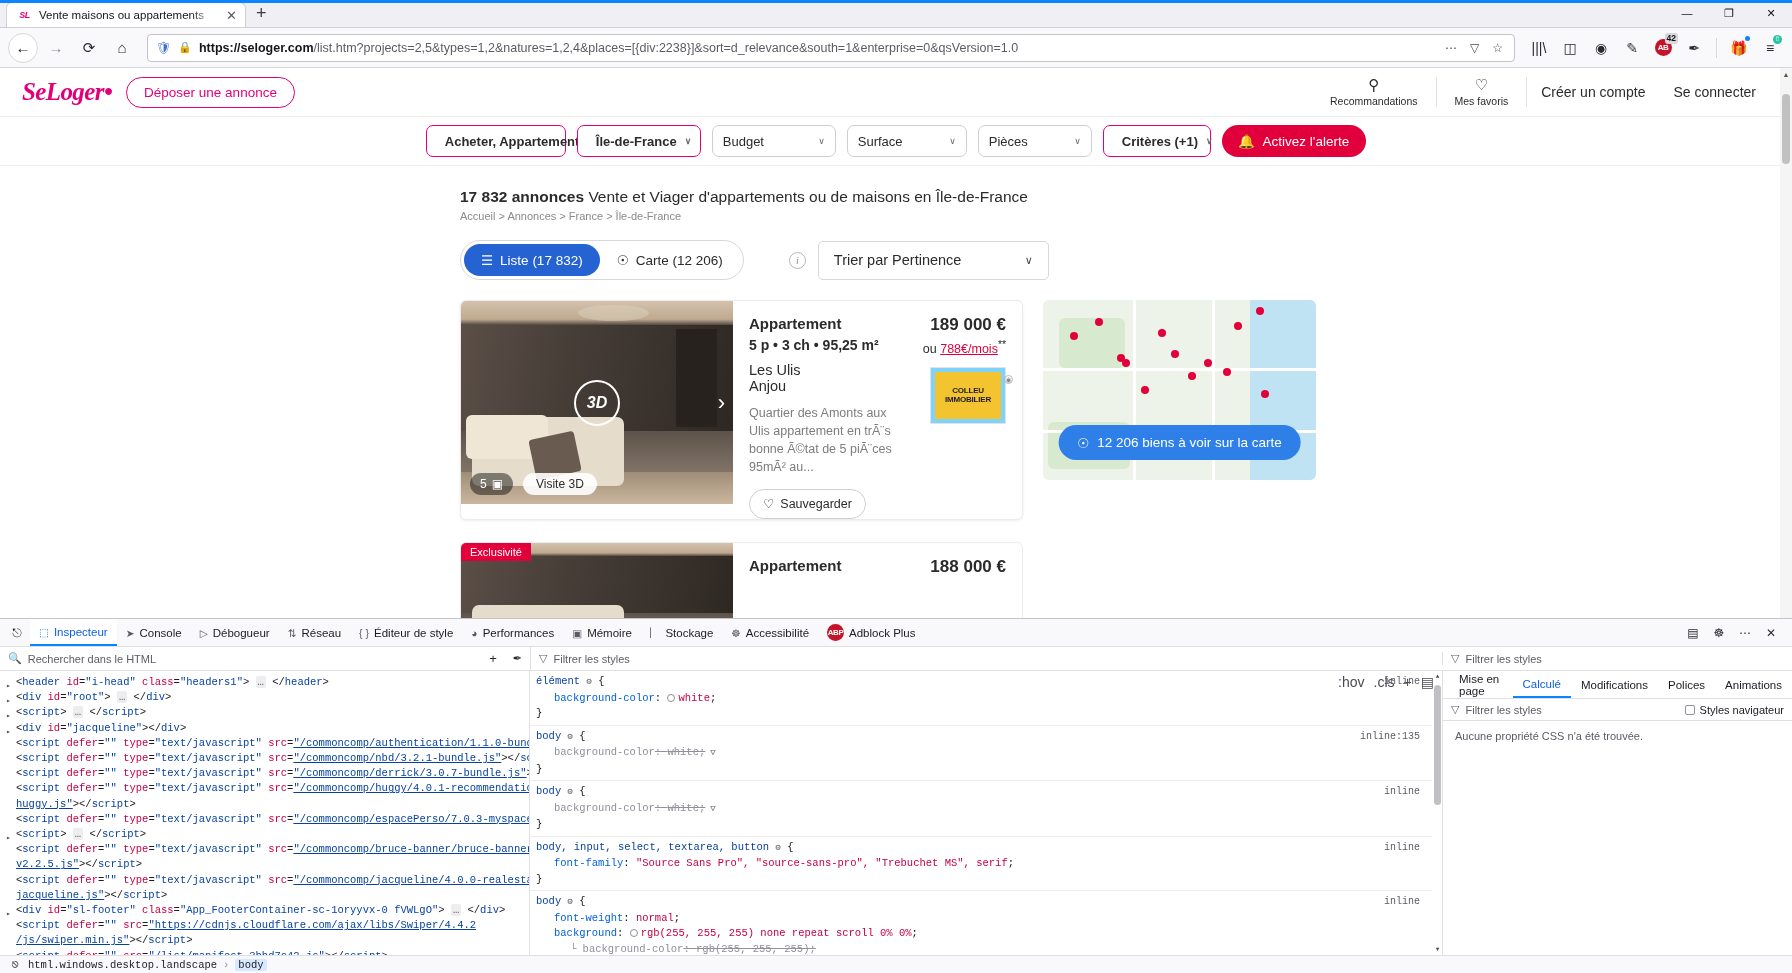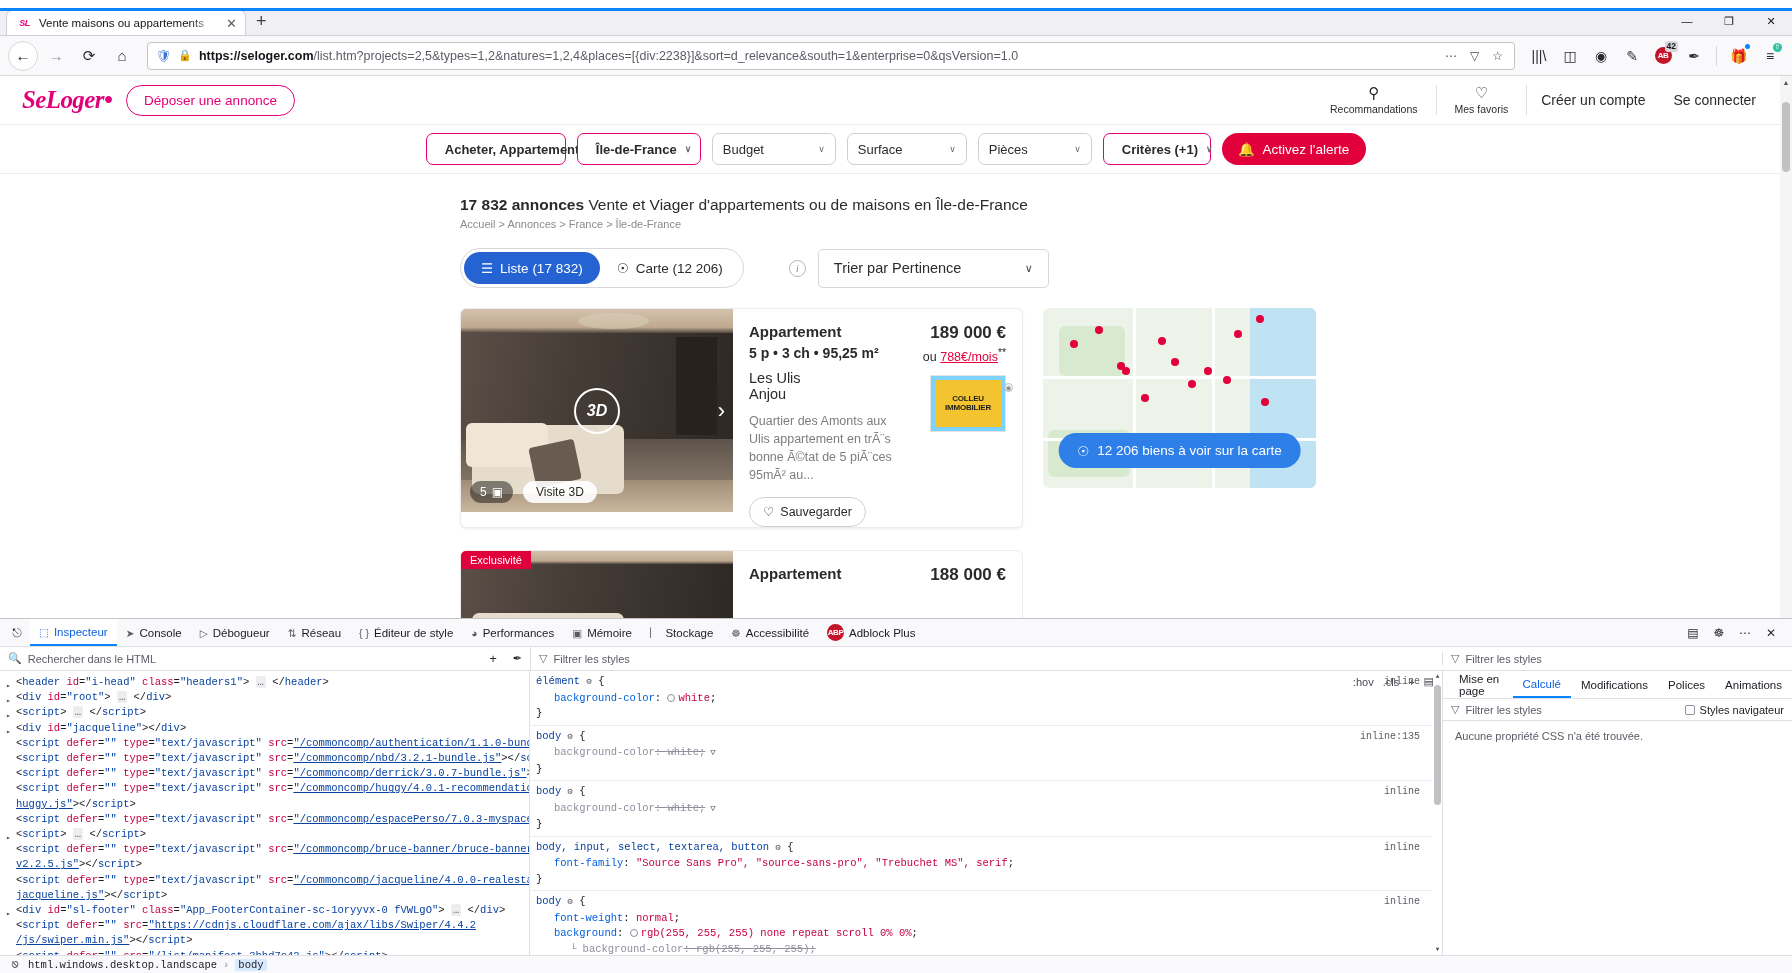--- a/index.html
+++ b/index.html
@@ -5,21 +5,21 @@
   * { box-sizing: border-box; }
   html, body { margin:0; padding:0; }
   body {
     width:1792px; height:973px; overflow:hidden;
     font-family:"Liberation Sans", sans-serif;
     background:#fff; font-size:13px; color:#15141a;
   }
   .app { width:1792px; height:973px; position:relative; display:flex; flex-direction:column; }
 
   
-  .tabstrip { height:28px; background:#f0f0f4; display:flex; align-items:flex-end; border-bottom:1px solid #cfcfd8; position:relative;margin-top:8px;}
+  .tabstrip { height:28px; background:#f0f0f4; display:flex; align-items:flex-end; border-bottom:1px solid #cfcfd8; position:relative;}
   .tabstrip:before{content:"";position:absolute;left:0;top:0;right:0;height:3px;background:#0a84ff;}
   .tab {
     height:25px; background:#fff; border-radius:6px 6px 0 0;
     display:flex; align-items:center; gap:7px; padding:0 8px 0 10px;
     min-width:240px; max-width:260px; margin-left:6px; border:1px solid #cfcfd8; border-bottom:none;
   }
   .tab .favicon{ width:15px;height:15px; display:flex;align-items:center;justify-content:center;
     font-weight:bold;font-style:italic;font-size:9px;color:#e2007a;letter-spacing:-0.5px;}
   .tab .tabtitle{ font-size:11.5px; color:#15141a; white-space:nowrap; overflow:hidden;
     -webkit-mask-image:linear-gradient(to right,#000 84%,transparent 100%);
@@ -177,21 +177,21 @@
   .dt-right { margin-left:auto; display:flex; align-items:center; gap:4px; padding-right:6px;}
   .dt-right .ic { width:22px;height:22px;display:flex;align-items:center;justify-content:center;
     font-size:12px;color:#2b2a33;}
 
   .dt-searchrow { height:24px; display:flex; align-items:center; border-bottom:1px solid #e0e0e4;}
   .dt-search { flex:0 0 530px; display:flex; align-items:center; gap:6px; padding:0 8px; font-size:11px; color:#5b5b66;}
   .dt-search .plus{ margin-left:auto; font-size:13px; color:#2b2a33;}
   .dt-search .eye{ font-size:11px; color:#2b2a33; margin-left:10px;}
   .dt-vsep { width:1px; align-self:stretch; background:#e0e0e4;}
   .dt-filter2 { flex:1; display:flex; align-items:center; gap:6px; padding:0 8px; font-size:11px; color:#5b5b66;}
-  .dt-filter2 .tail{ margin-left:auto; display:flex; align-items:center; gap:9px; color:#4a4a55; font-size:11px;margin-top:46px;}
+  .dt-filter2 .tail{ margin-left:auto; display:flex; gap:9px; color:#4a4a55; font-size:14px;margin-top:46px;}
   .dt-filter3 { flex:0 0 350px; display:flex; align-items:center; gap:6px; padding:0 8px; font-size:11px; color:#5b5b66;
     border-left:1px solid #e0e0e4;}
 
   .dt-body { flex:1; display:flex; overflow:hidden; }
   .dt-markup { flex:0 0 530px; overflow:hidden; padding:4px 0 0 4px;
     font-family:"Liberation Mono", monospace; font-size:10.5px; line-height:15.2px; color:#1c1b22;
     position:relative; border-right:1px solid #e0e0e4;}
   .ln { white-space:nowrap; padding-left:12px; position:relative;}
   .ln .tw { position:absolute; left:2px; color:#5b5b66; font-size:8px; top:3px;}
   .tg { color:#0842a0; }

